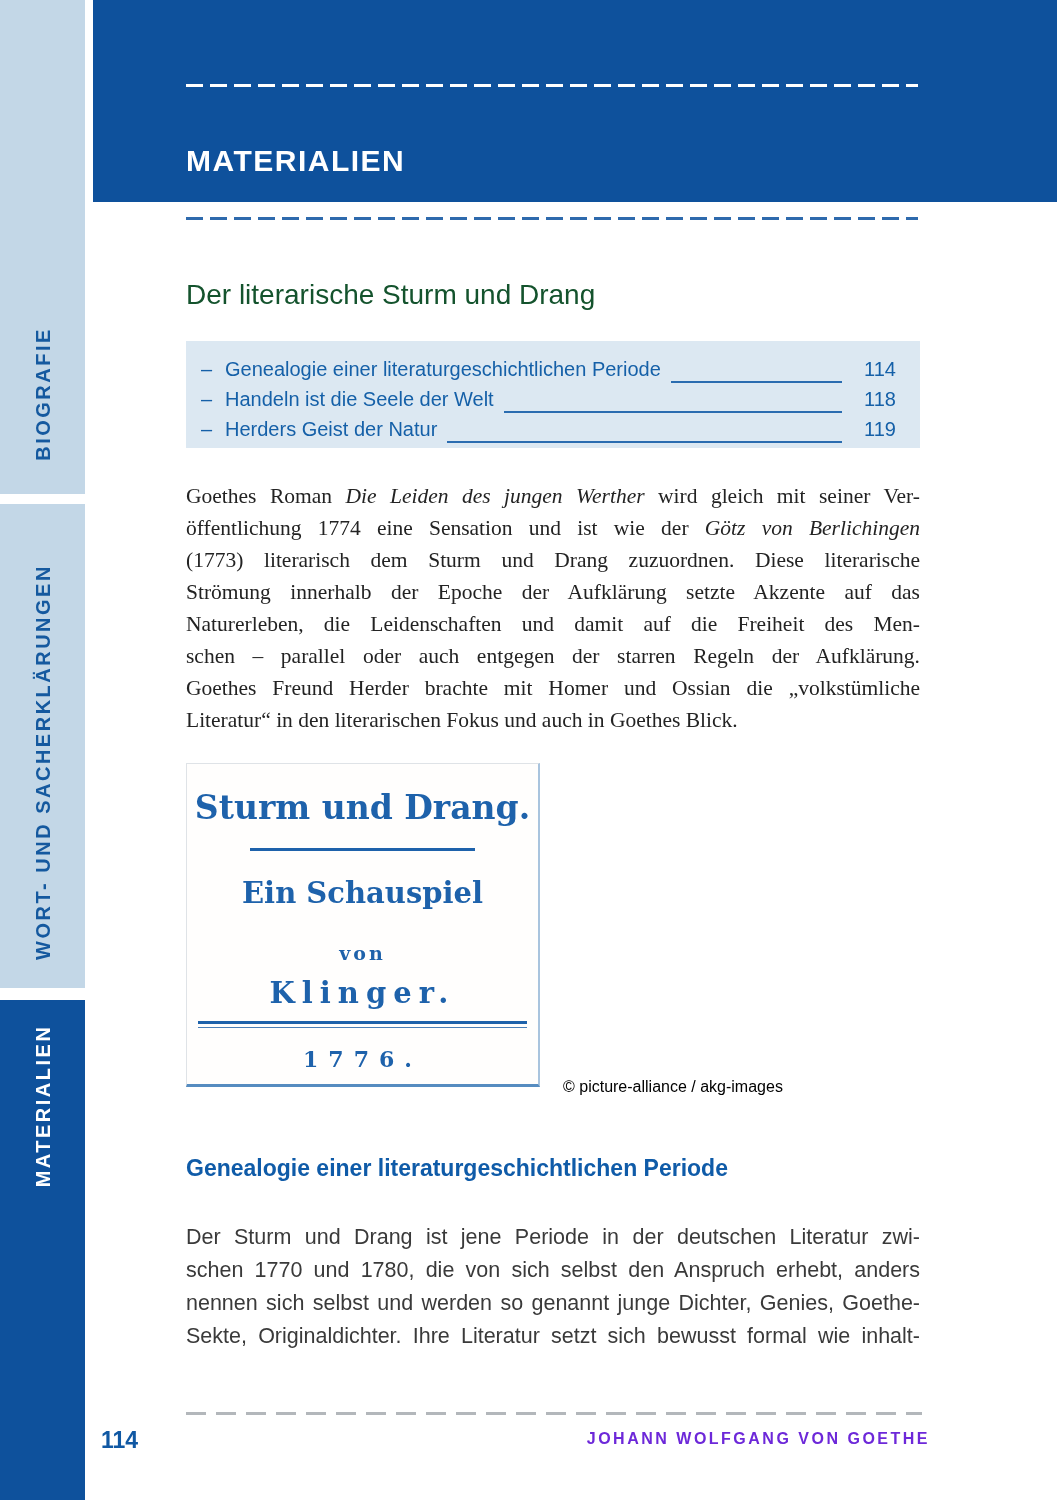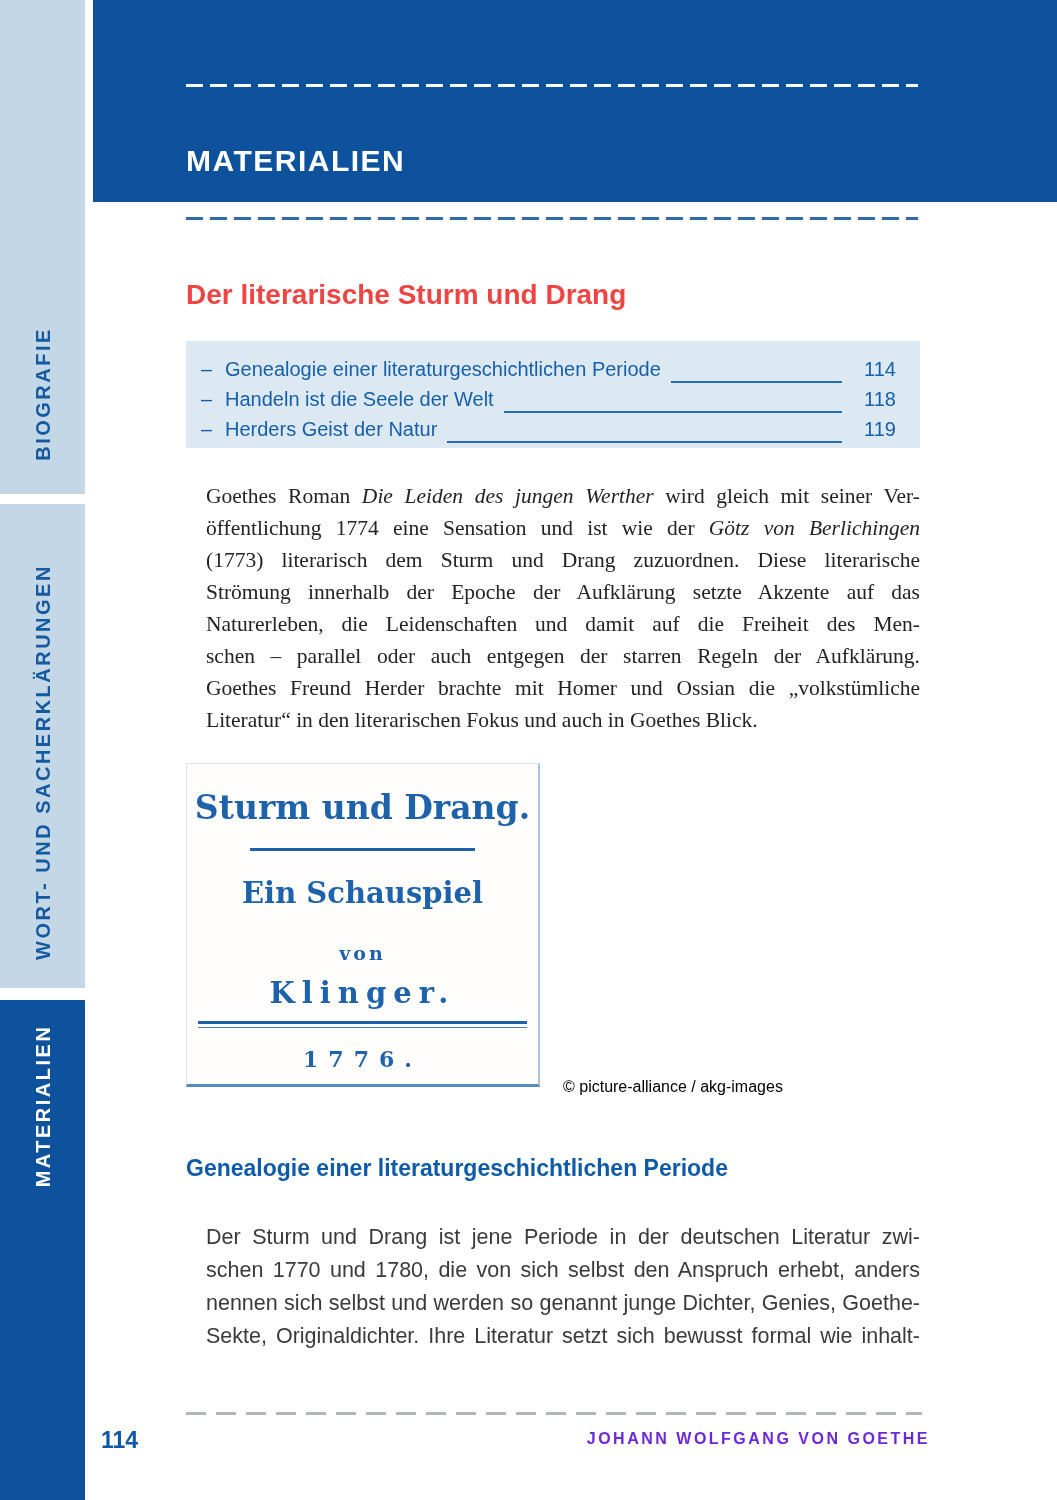--- a/index.html
+++ b/index.html
@@ -25,36 +25,36 @@
   .dash{position:absolute;height:3px;}
   .dash.white{left:93px;top:84px;width:732px;
       background:repeating-linear-gradient(to right,#ffffff 0 17px,transparent 17px 24px);}
   .header-title{position:absolute;left:93px;top:144px;color:#ffffff;
       font-size:30px;font-weight:bold;letter-spacing:1.5px;}
   .dash.blue{left:186px;top:217px;width:732px;
       background:repeating-linear-gradient(to right,#2e6aad 0 17px,transparent 17px 24px);}
 
   
   .h1{position:absolute;left:186px;top:279px;width:740px;
-      font-size:28px;font-weight:bold;color:#ef4444;}
+      font-size:28px;font-weight:normal;color:#14532d;}
 
   
   .toc-box{position:absolute;left:186px;top:341px;width:734px;height:107px;
       background:#dce8f2;box-sizing:border-box;padding:17px 24px 0 15px;}
   .toc-row{display:flex;align-items:baseline;height:30px;
       font-size:20px;color:#1560a8;}
   .toc-marker{width:24px;flex:none;}
   .toc-label{flex:none;}
   .toc-leader{flex:1;border-bottom:2px solid #2a6cb0;margin:0 10px 5px 10px;align-self:flex-end;}
   .toc-page{flex:none;width:44px;text-align:right;}
 
   
   .para1{position:absolute;left:186px;top:480px;width:734px;
       font-family:"Liberation Serif",serif;font-size:21.5px;line-height:32px;color:#232323;}
-  .jline{text-align:justify;text-align-last:justify;margin-left:20px;}
+  .jline{text-align:justify;text-align-last:justify;}
   .jline.last{text-align-last:left;}
 
   
   .plate{position:absolute;left:186px;top:763px;width:354px;height:324px;box-sizing:border-box;
       background:#fffefd;border:1px solid #dfe3e7;border-right:2px solid #a9c4de;
       border-bottom:3px solid #568cc0;color:#1e62ab;text-align:center;
       font-family:"DejaVu Serif",serif;}
   .plate-title{position:absolute;left:0;right:0;top:24px;font-size:33px;font-weight:bold;}
   .plate-rule1{position:absolute;left:18%;width:64%;top:84px;height:3px;background:#1e62ab;}
   .plate-sub{position:absolute;left:0;right:0;top:112px;font-size:29px;font-weight:bold;}

